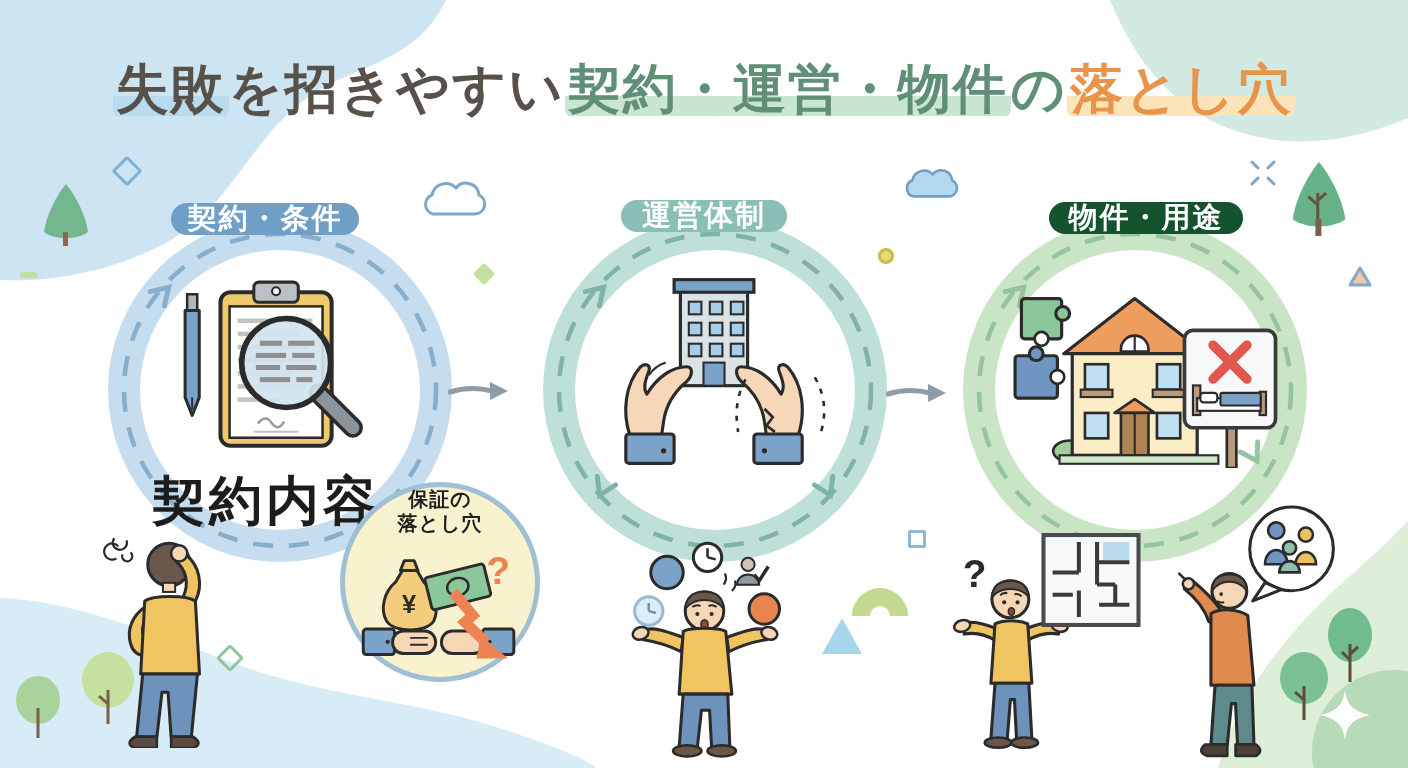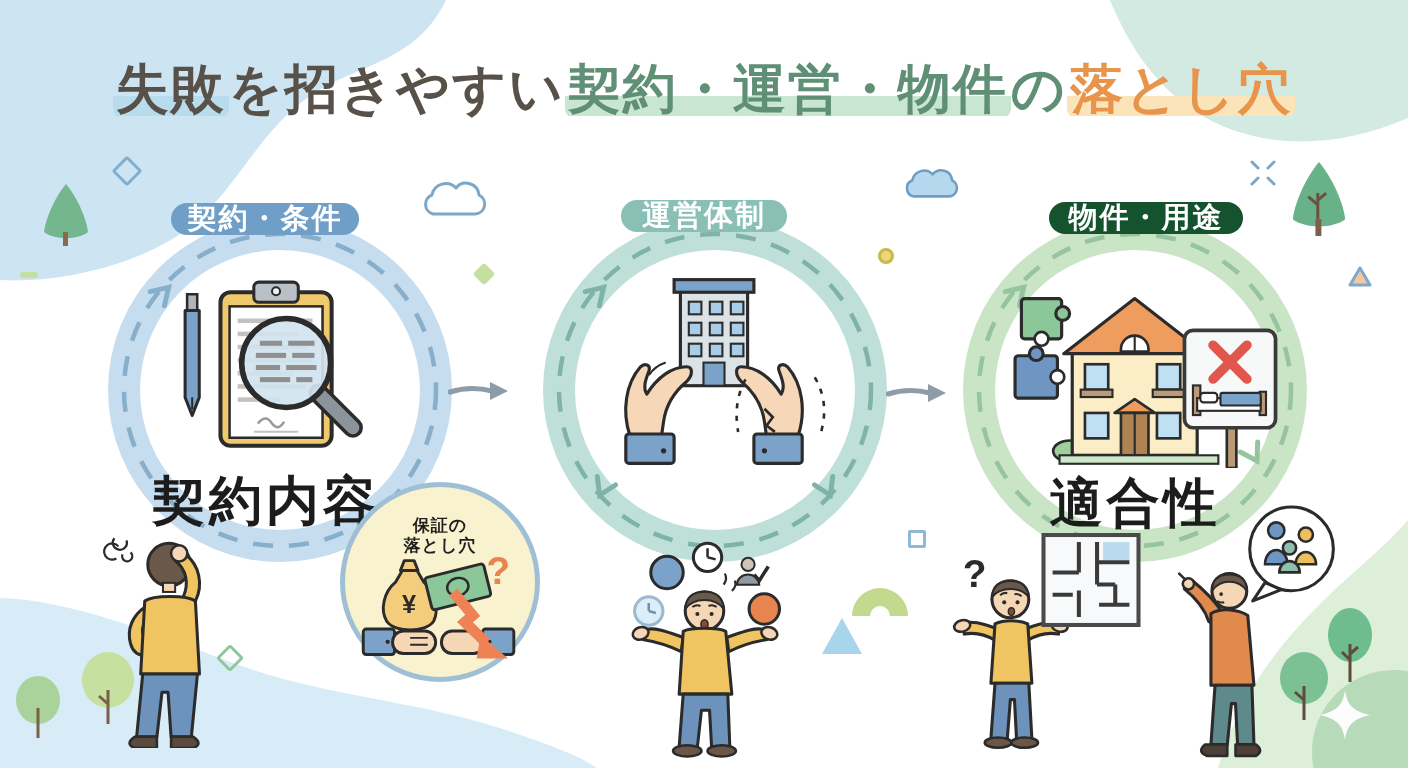--- a/index.html
+++ b/index.html
@@ -35,21 +35,21 @@
              color:#1c1c1c;letter-spacing:4px;z-index:4}
   .label1{left:92px;top:466px}
   .label2{left:541px;top:468px}
   .label3{left:961px;top:468px}
 
   .icon-wrap{position:absolute;z-index:4}
 
   
   .bubble{position:absolute;left:340px;top:482px;width:200px;height:200px;border-radius:50%;
           background:#f9f2cf;border:5px solid #9fc0d4;z-index:6;text-align:center}
-  .bubble-text{margin-top:29px;font-size:17px;font-weight:700;line-height:1.2;color:#1f1f1f;letter-spacing:1px}
+  .bubble-text{margin-top:0;font-size:20px;font-weight:700;line-height:1.2;color:#1f1f1f;letter-spacing:1px}
 
   .connector{position:absolute;z-index:3}
   .decor{position:absolute;z-index:2}
   .person{position:absolute;z-index:7}
 
   .diamond-outline-blue{width:22px;height:22px;border:3px solid #7fb0d4;transform:rotate(45deg);border-radius:3px}
   .diamond-fill-green{width:16px;height:16px;background:#c4dfa0;transform:rotate(45deg);border-radius:3px}
   .diamond-outline-green{width:20px;height:20px;border:3px solid #8fc79c;transform:rotate(45deg);border-radius:3px}
   .dot-yellow{width:16px;height:16px;border-radius:50%;background:#e8d97a;border:3px solid #c9b84a}
   .square-outline-blue{width:18px;height:18px;border:3px solid #8fb8d4;border-radius:2px}
@@ -204,21 +204,20 @@
         <rect x="187" y="99" width="16" height="9" rx="3" fill="#ffffff" stroke="#2b2b2b" stroke-width="2"></rect>
       </g>
       <g>
         <line x1="199" y1="54" x2="231" y2="86" stroke="#e2574d" stroke-width="9" stroke-linecap="round"></line>
         <line x1="231" y1="54" x2="199" y2="86" stroke="#e2574d" stroke-width="9" stroke-linecap="round"></line>
       </g>
     </g>
   </svg>
 
   <div class="big-label label1">契約内容</div>
-  <div class="big-label label3">適合性</div>
 
   <svg class="connector" style="left:448px;top:378px" width="62" height="26" viewBox="0 0 62 26">
     <path d="M2,14 C18,9 32,10 44,13" stroke="#8d9ca7" stroke-width="5" fill="none" stroke-linecap="round"></path>
     <polygon points="42,4 60,13 42,22" fill="#8d9ca7"></polygon>
   </svg>
   <svg class="connector" style="left:886px;top:380px" width="62" height="26" viewBox="0 0 62 26">
     <path d="M2,14 C18,9 32,10 44,13" stroke="#8d9ca7" stroke-width="5" fill="none" stroke-linecap="round"></path>
     <polygon points="42,4 60,13 42,22" fill="#8d9ca7"></polygon>
   </svg>
 

